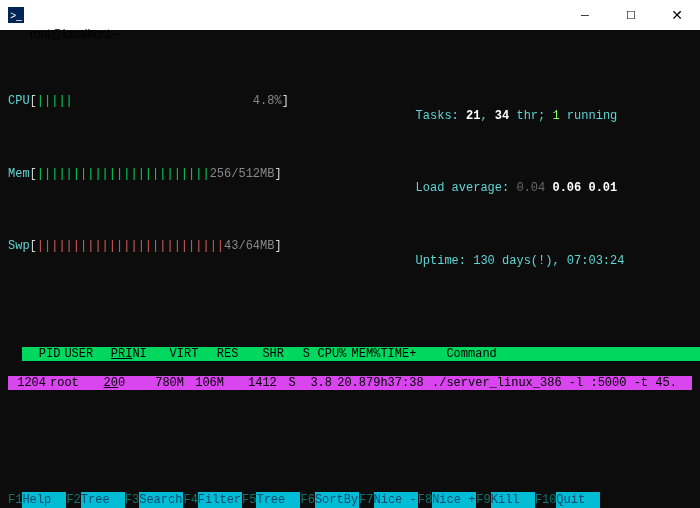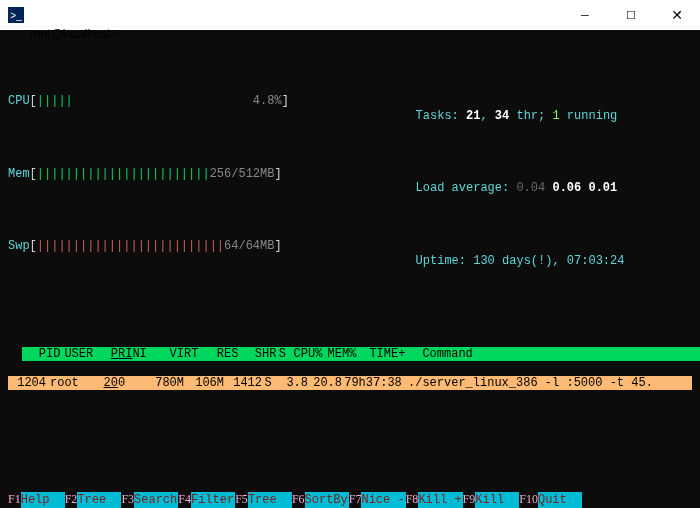--- a/index.html
+++ b/index.html
@@ -56,48 +56,48 @@
   .dgrey { color: #6a6a6a; }
   .white { color: #d7d7d7; }
   .bwhite { color: #ffffff; font-weight: bold; margin-top: 12px; }
   .header-row {
     background: #00d75f;
     color: #000;
     display: inline-block;
     width: 100%;
   }
   .sel-row {
-    background: #fdba74;
+    background: #d946ef;
     color: #000;
     display: inline-block;
     width: 100%;
   }
   .row { display: inline-block; width: 100%; }
   .footer {
     position: absolute;
     bottom: 0; left: 0; right: 0;
     background: #0c0c0c;
     display: flex;
     font-size: 12px;
     line-height: 16px;
     padding-left: 8px;
   }
-  .fkey { color: #f9a8d4; font-family: Liberation Serif, serif; }
-  .flabel { background: #00bcd4; color: #7f1d1d; padding: 0 1px 0 0; min-width: 44px; display: inline-block; }
+  .fkey { color: #0f766e; }
+  .flabel { background: #00bcd4; color: #0c4a6e; padding: 0 1px 0 0; min-width: 44px; display: inline-block; }
   .col-pid { display:inline-block; width: 38px; text-align: right; }
   .col-user { display:inline-block; width: 44px; text-align: left; padding-left: 4px; }
   .col-pri { display:inline-block; width: 28px; text-align: right; text-decoration: underline; }
   .col-ni { display:inline-block; width: 24px; }
   .col-virt { display:inline-block; width: 42px; text-align: right; }
   .col-res { display:inline-block; width: 40px; text-align: right; }
-  .col-shr { display:inline-block; width: 38px; text-align: right; }
+  .col-shr { display:inline-block; width: 38px; text-align: left; margin-left: 24px; }
   .col-s { display:inline-block; width: 12px; text-align: center; }
   .col-cpu { display:inline-block; width: 34px; text-align: right; }
   .col-mem { display:inline-block; width: 34px; text-align: right; }
-  .col-time { display:inline-block; width: 62px; text-align: center; }
+  .col-time { display:inline-block; width: 62px; text-align: left; }
   .col-cmd { display:inline-block; padding-left: 4px; }
   .meters { margin-bottom: 6px; }
   .meters .line { display:flex; }
   .meter-left { width: 320px; display:flex;text-align:center; }
   .meter-right { padding-left: 30px; }
   .bar { letter-spacing: 0; }
 </style>
 </head>
 <body>
 
@@ -124,36 +124,36 @@
     <div class="line">
       <span class="meter-left">
         <span class="cyan-b">Mem</span><span class="bar"><span class="white">[</span><span class="green">||||||||||||||||||||||||</span><span class="grey">256/512MB</span><span class="white">]</span></span>
       </span>
       <span class="meter-right">
         <span class="cyan-b">Load average: </span><span class="dgrey">0.04</span> <span class="bwhite">0.06</span> <span class="bwhite">0.01</span>
       </span>
     </div>
     <div class="line">
       <span class="meter-left">
-        <span class="cyan-b">Swp</span><span class="bar"><span class="white">[</span><span class="red">||||||||||||||||||||||||||</span><span class="grey">64/64MB</span><span class="white">]</span></span>
+        <span class="cyan-b">Swp</span><span class="bar"><span class="white">[</span><span class="red">||||||||||||||||||||||||||</span><span class="grey">43/64MB</span><span class="white">]</span></span>
       </span>
       <span class="meter-right">
         <span class="cyan-b">Uptime: </span><span class="cyan-b">130 days(!), 07:03:24</span>
       </span>
     </div>
   </div>
 
   <span class="header-row"><span class="col-pid">PID</span><span class="col-user">USER</span><span class="col-pri">PRI</span><span class="col-ni">NI</span><span class="col-virt">VIRT</span><span class="col-res">RES</span><span class="col-shr">SHR</span><span class="col-s">S</span><span class="col-cpu">CPU%</span><span class="col-mem">MEM%</span><span class="col-time">TIME+</span><span class="col-cmd">Command</span></span>
   <div id="rows"><span class="sel-row"><span class="col-pid">1204</span><span class="col-user ">root</span><span class="col-pri">20</span><span class="col-ni ">0</span><span class="col-virt">780M</span><span class="col-res">106M</span><span class="col-shr ">1412</span><span class="col-s ">S</span><span class="col-cpu">3.8</span><span class="col-mem">20.8</span><span class="col-time">79h37:38</span><span class="col-cmd">./server_linux_386 -l :5000 -t 45.</span></span><span class="row"><span class="col-pid">1234</span></span></div>
 </div>
 
 <div class="footer" id="footer">
     <span><span class="fkey">F1</span><span class="flabel">Help  </span></span>
     <span><span class="fkey">F2</span><span class="flabel">Tree </span></span>
     <span><span class="fkey">F3</span><span class="flabel">Search</span></span>
     <span><span class="fkey">F4</span><span class="flabel">Filter</span></span>
     <span><span class="fkey">F5</span><span class="flabel">Tree  </span></span>
     <span><span class="fkey">F6</span><span class="flabel">SortBy</span></span>
     <span><span class="fkey">F7</span><span class="flabel">Nice -</span></span>
-    <span><span class="fkey">F8</span><span class="flabel">Kill +</span></span>
+    <span><span class="fkey">F8</span><span class="flabel">Nice +</span></span>
     <span><span class="fkey">F9</span><span class="flabel">Kill  </span></span>
     <span><span class="fkey">F10</span><span class="flabel">Quit  </span></span>
   </div>
 
 </body></html>

